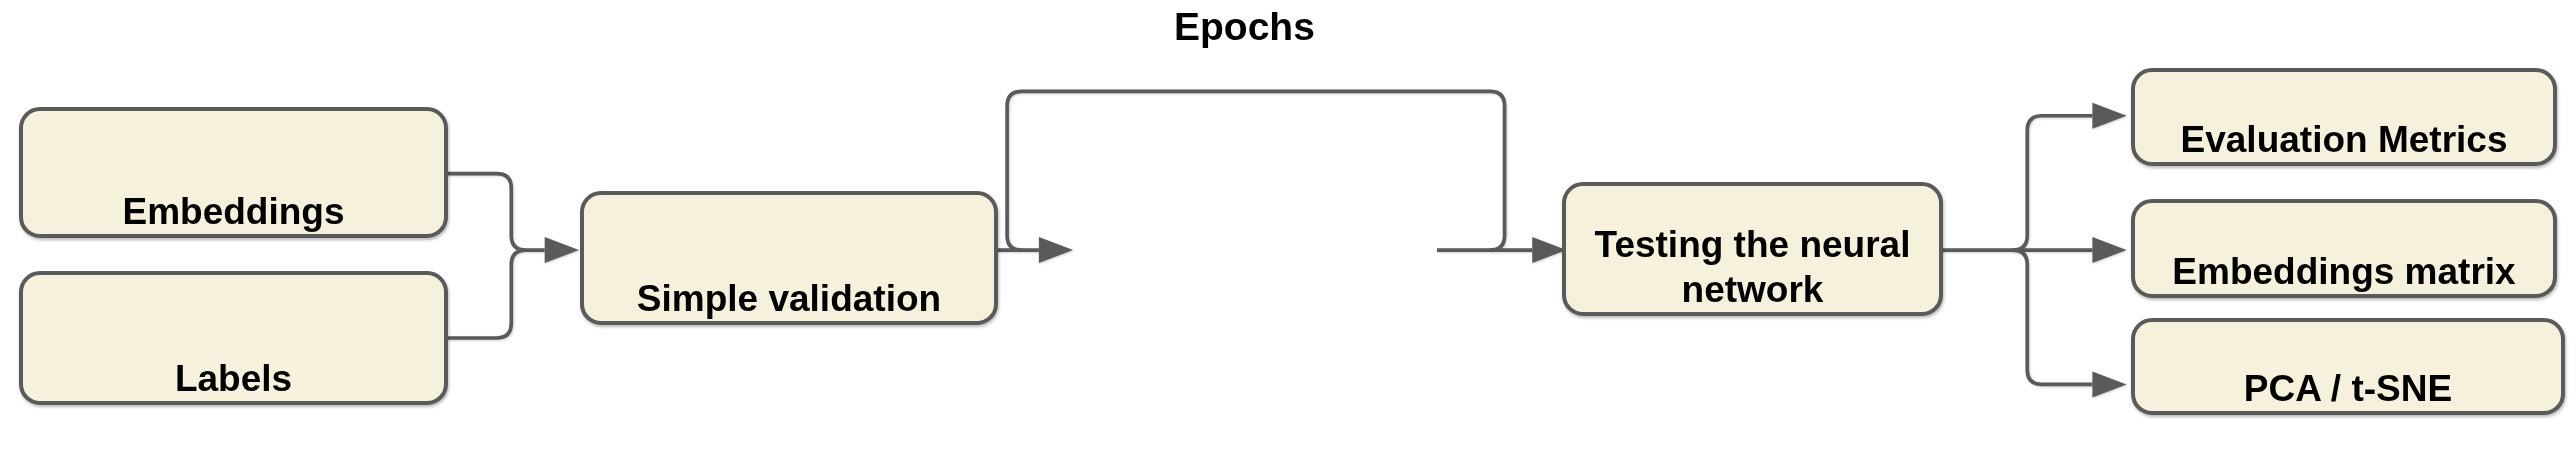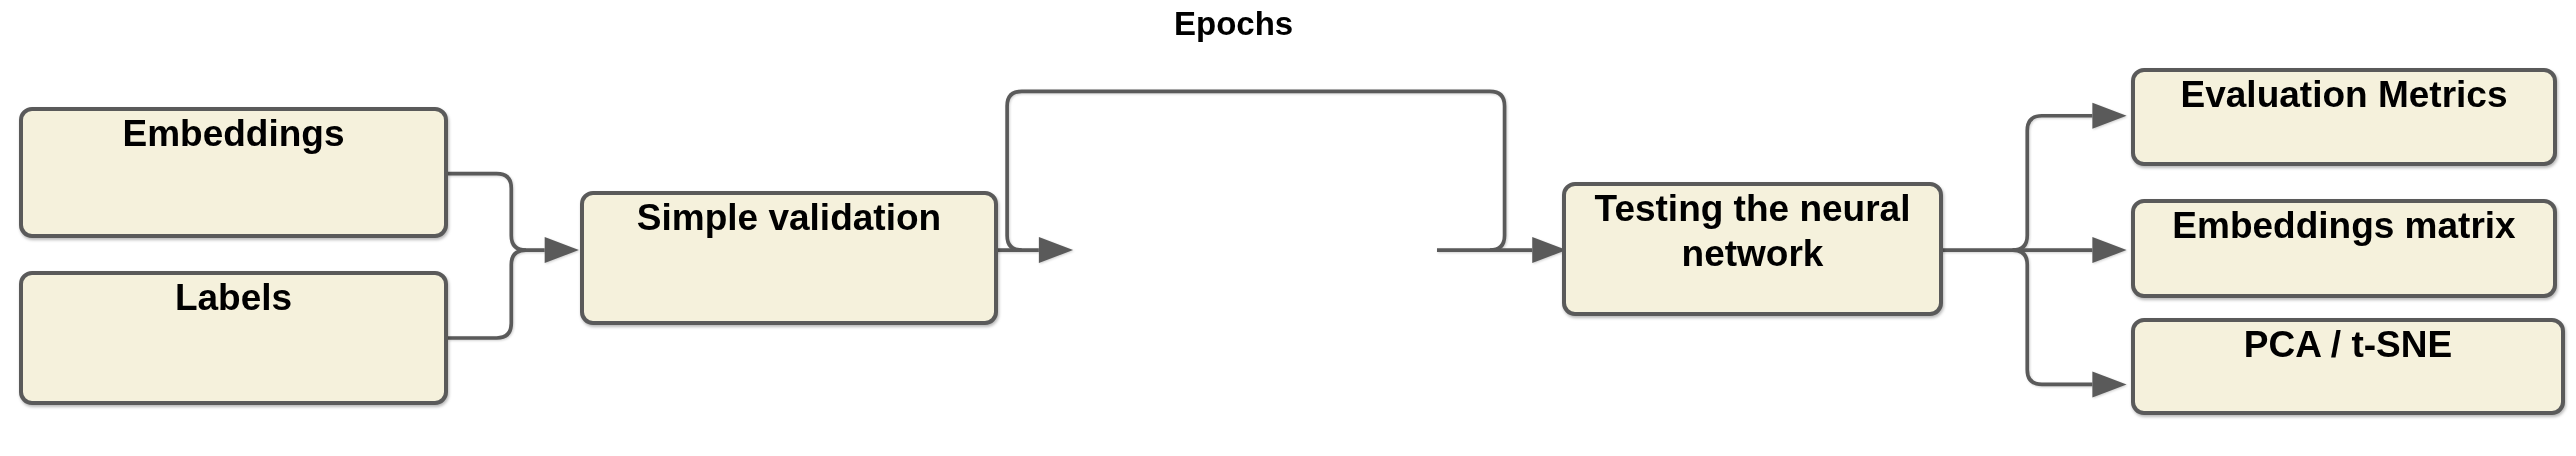--- a/index.html
+++ b/index.html
@@ -15,36 +15,36 @@
   #canvas{position:relative;width:2576px;height:457px;background:var(--background);}
   #edges{position:absolute;left:0;top:0;width:2576px;height:457px;
          filter:drop-shadow(1.6px 1.6px 1.2px rgba(0,0,0,0.18));}
   #edges path{stroke:var(--connector);stroke-width:4.5;fill:none;
               stroke-linejoin:round;stroke-linecap:butt;}
   #edges polygon{fill:var(--connector);stroke:none;}
   .node{
     position:absolute;
     background:var(--node-fill);
     border:4.1px solid var(--node-border);
-    border-radius:13px;
-    display:flex;align-items:flex-start;justify-content:center;
+    border-radius:21px;
+    display:flex;align-items:flex-end;justify-content:center;
     text-align:center;
     color:var(--label-text);
     font-weight:bold;
     font-size:37px;
     line-height:1.22;
     filter:drop-shadow(1.6px 2.4px 1.6px rgba(0,0,0,0.28));
   }
   .node .lbl{white-space:pre-line;}
   .loop-label{
     position:absolute;
     left:1174px;top:6.5px;
     color:var(--label-text);
     font-weight:bold;
-    font-size:33px;
+    font-size:39px;
     line-height:1;
     white-space:nowrap;
   }
   
   #node-embeddings        {left:19px;  top:107px; width:429px; height:131px;}
   #node-labels            {left:19px;  top:271px; width:429px; height:134px;}
   #node-simple-validation {left:580px; top:191px; width:418px; height:134px;}
   #node-training          {left:1075px;top:182px; width:362px; height:135px;}
   #node-testing           {left:1562px;top:182px; width:381px; height:134px;}
   #node-evaluation-metrics{left:2131px;top:68px;  width:426px; height:98px;}

